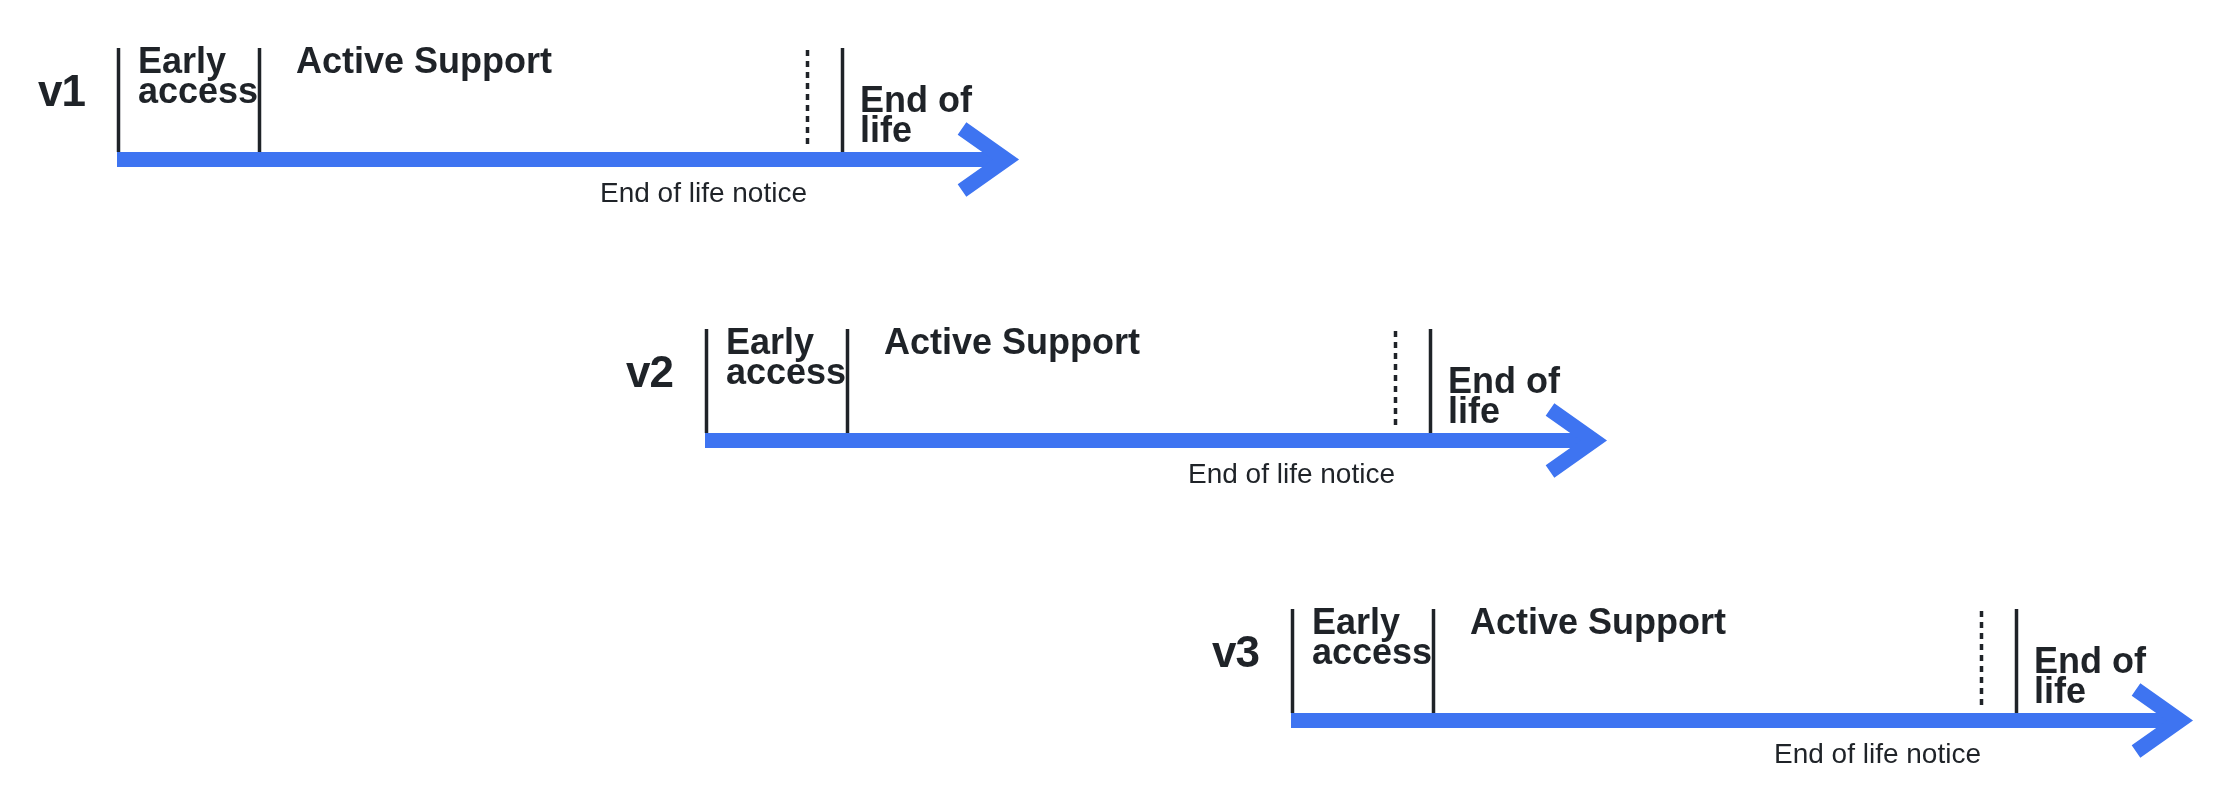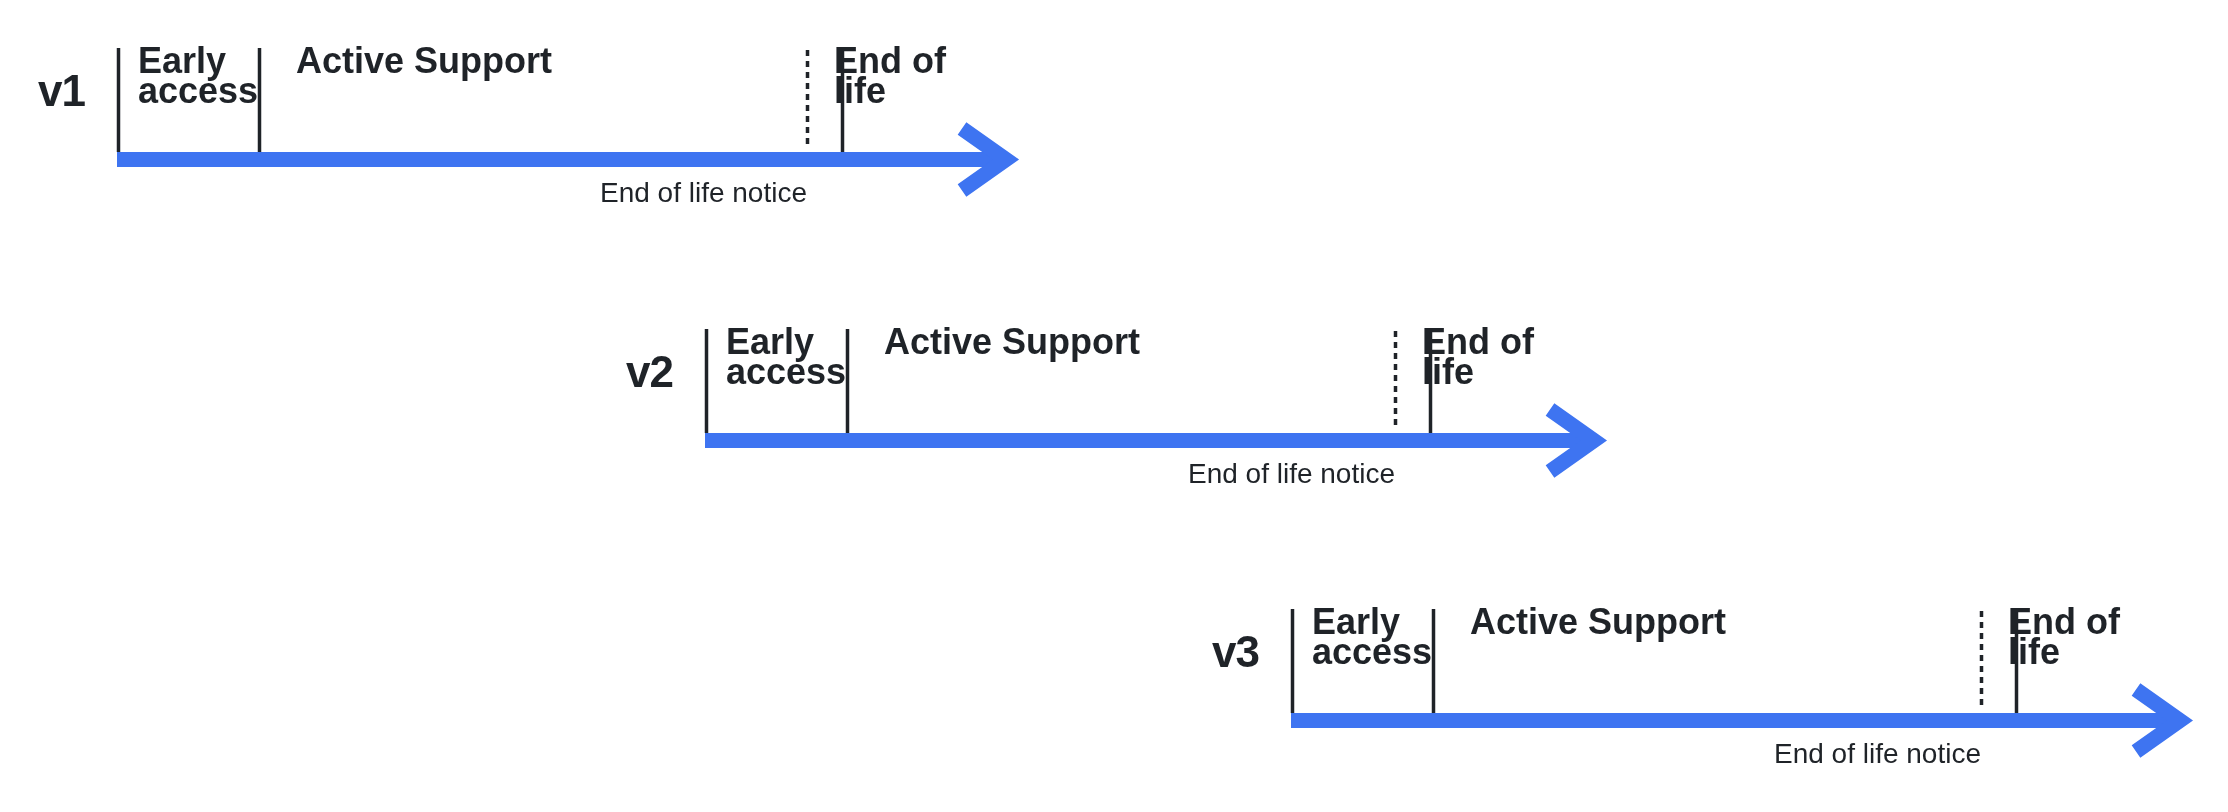--- a/index.html
+++ b/index.html
@@ -36,21 +36,21 @@
   .seg-label {
     position: absolute;
     top: 0;
     font-size: 36px;
     font-weight: 700;
     line-height: 30px;
     color: #1f2328;
   }
   .seg-early   { left: 131px; width: 118px; }
   .seg-active  { left: 289px; width: 420px; }
-  .seg-eol     { left: 827px; width: 170px; }
+  .seg-eol     { left: 853px; width: 170px; margin-top: 39px; }
   .notice-label {
     position: absolute;
     left: 500px; top: 132px;
     width: 300px;
     text-align: right;
     font-size: 28px;
     font-weight: 400;
     line-height: 30px;
     color: #1f2328;
   }

